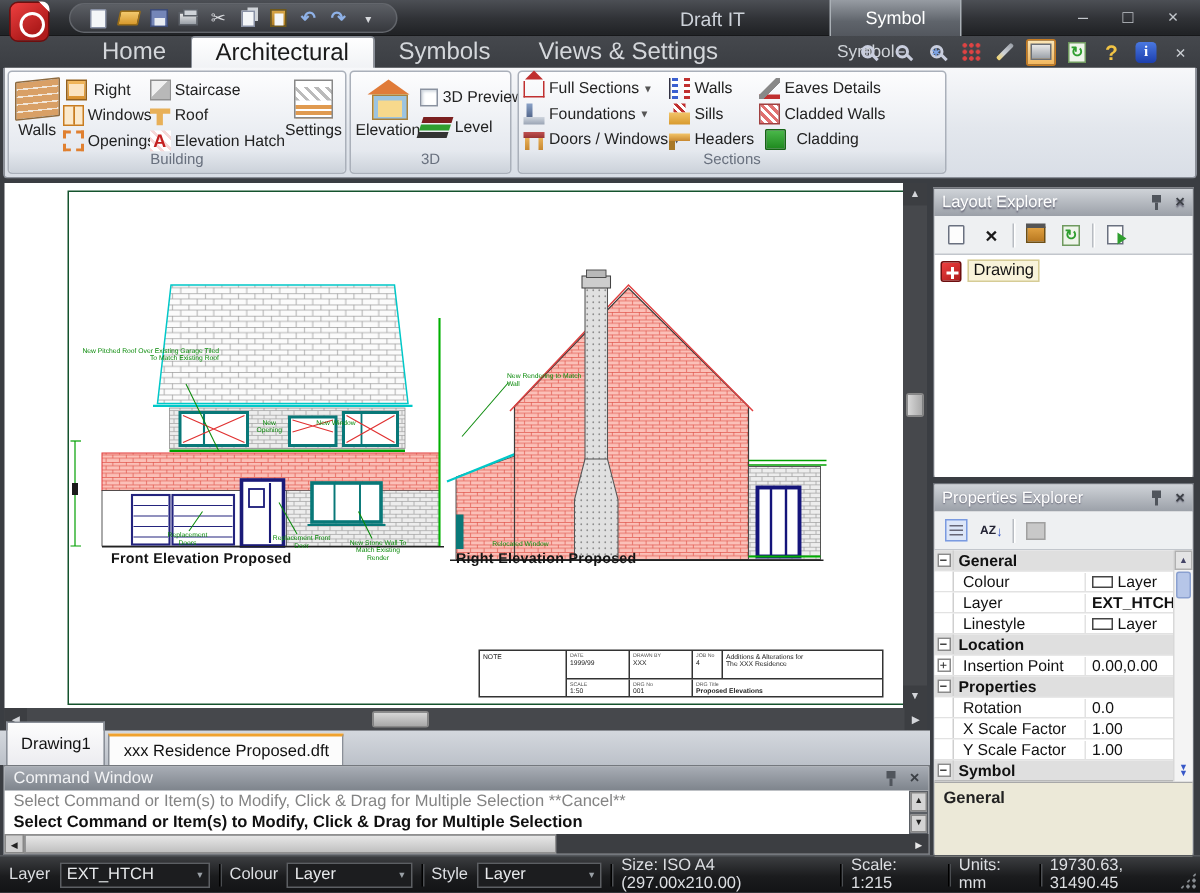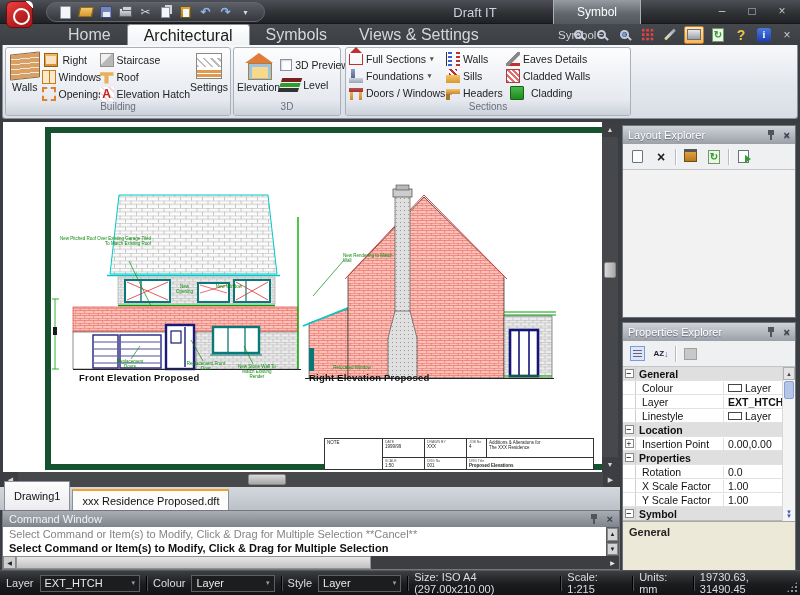--- a/index.html
+++ b/index.html
@@ -115,21 +115,21 @@
   .si-sills { background:linear-gradient(#f2c468,#d89a2e) 0 6px/14px 8px no-repeat,
     repeating-linear-gradient(45deg,#c03030 0 2px,#fff 2px 4px) 3px 0/8px 6px no-repeat; }
   .si-headers { background:linear-gradient(#f2c468,#c88830) 0 3px/14px 5px no-repeat, linear-gradient(#a87828,#a87828) 0 8px/4px 6px no-repeat; }
   .si-eaves { background:linear-gradient(135deg,transparent 40%,#888 41%,#888 60%,transparent 61%),
     linear-gradient(#c03030,#c03030) 0 11px/14px 3px no-repeat; }
   .si-clad { background:repeating-linear-gradient(45deg,#e07070 0 2px,#fff 2px 4px); border:1px solid #a04040; }
   .si-cladding { background:linear-gradient(#4ab84a,#1f8a1f); width:6px; margin:0 4px; border:1px solid #156315; border-radius:1px; }
 
   
   .canvas { position:absolute; left:3px; top:122px; width:599px; height:350px; background:#fff; overflow:hidden; }
-  .paper { position:absolute; left:42px; top:5px; width:620px; height:343px; background:#fff; border:6px solid #14532d; }
+  .paper { position:absolute; left:42px; top:5px; width:620px; height:343px; background:#fff; border:1px solid #14532d; }
   .paper svg { position:absolute; left:0; top:0; }
   .ovl { position:absolute; color:#0a8a0a; font-size:4.5px; line-height:1.15; }
   .elev-label { color:#141414; font-size:9.5px; font-weight:bold; letter-spacing:.2px; white-space:nowrap; }
   .a2box { border:0.5px solid #666; color:#444; font-size:5px; padding:0 2px; line-height:8px; }
   .tblock { position:absolute; left:273px; top:305px; width:270px; height:32px; border:1px solid #333;
     display:flex; font-size:4.5px; color:#222; background:#fff; }
   .tb-note { width:58px; border-right:1px solid #333; padding:1px 2px; }
   .tb-grid { flex:1; display:flex; flex-direction:column; }
   .tb-r1 { flex:1.6; display:flex; border-bottom:1px solid #333; }
   .tb-r2 { flex:1; display:flex; }
@@ -621,20 +621,26 @@
           <span class="ic-box"></span>
         </span>
       <span class="tbtn">
           <span class="pagegreen">↻</span>
         </span>
       <span class="tsep"></span>
       <span class="tbtn">
           <span class="ic-pagego"></span>
         </span>
     </div>
+    <div class="tree">
+      <div class="titem">
+        <span class="ic-drawing"></span>
+        <span class="tlabel">Drawing</span>
+      </div>
+    </div>
   </div>
 
   <div class="panel" style="top:322px; height:248px;">
     <div class="ptitle">
       <span>Properties Explorer</span>
       <span class="spacer" style="flex:1;"></span>
       <span class="pin"></span>
       <span class="pclose">×</span>
     </div>
     <div class="ptoolbar">

